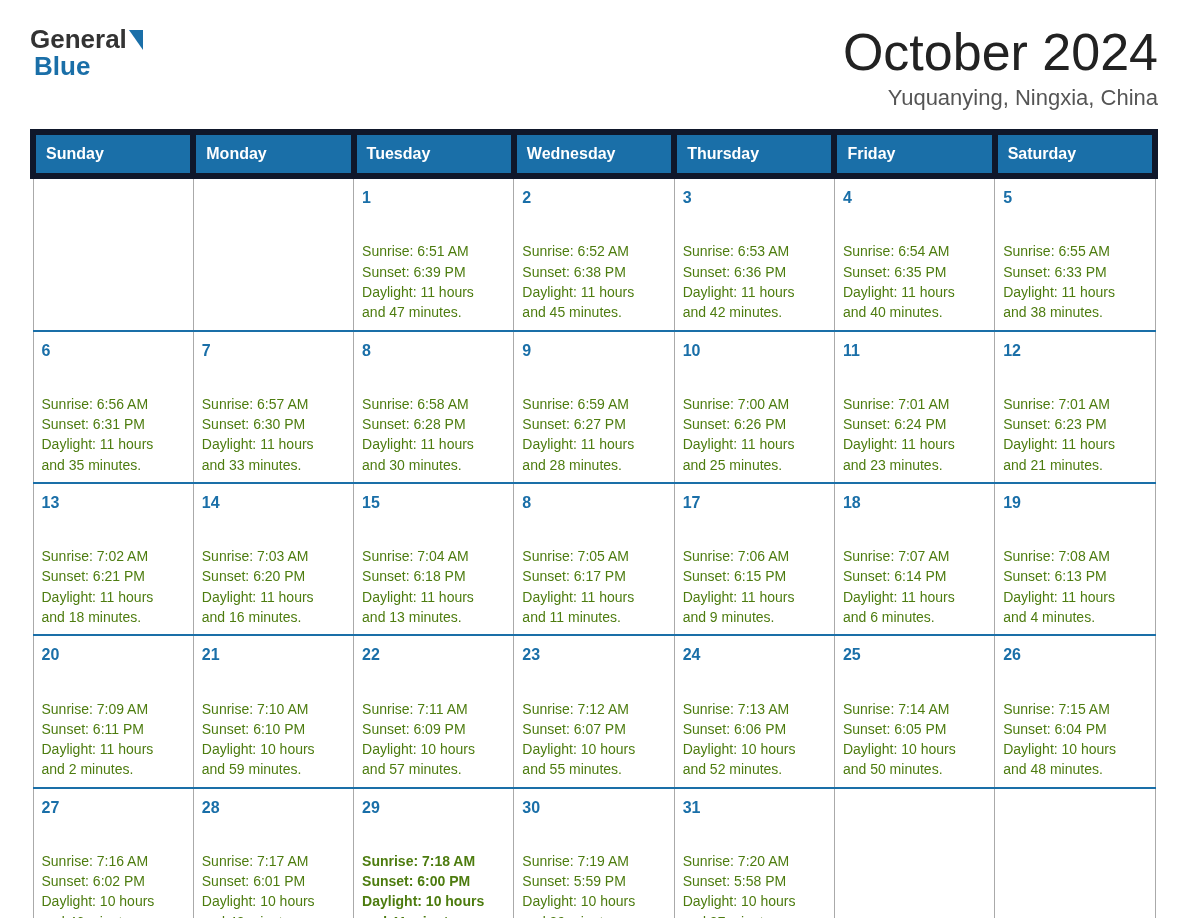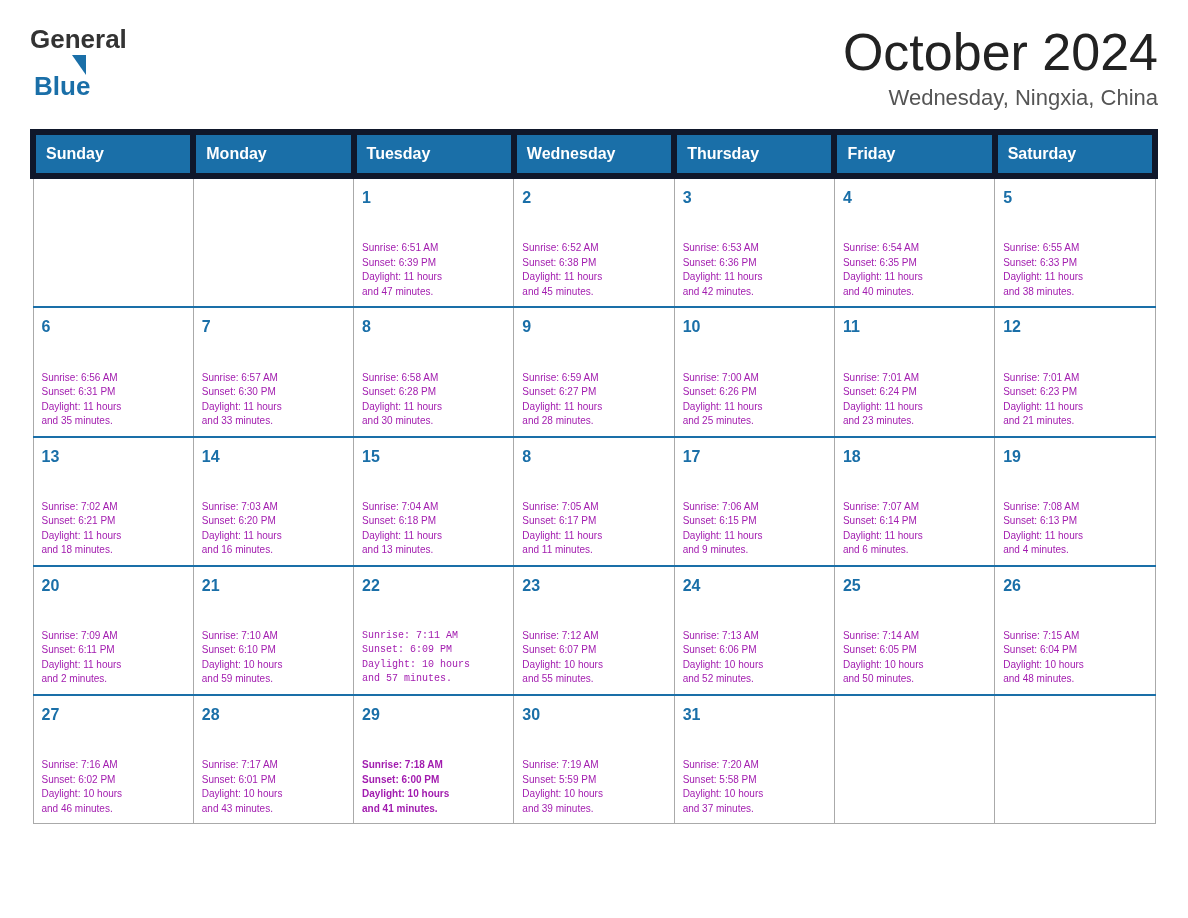--- a/index.html
+++ b/index.html
@@ -20,21 +20,20 @@
       display: flex;
       flex-direction: column;
       align-items: flex-start;
     }
     .logo-top {
       display: flex;
       align-items: center;
       font-size: 26px;
       font-weight: bold;
       color: #333;
-      flex-direction: column;
     }
     .logo-arrow {
       width: 0;
       height: 0;
       border-left: 14px solid transparent;
       border-right: 0px solid transparent;
       border-top: 20px solid #1a6fa8;
       display: inline-block;
       margin-left: 2px;
     }
@@ -84,22 +83,22 @@
       line-height: 1.45;
     }
     .day-num {
       font-size: 16px;
       font-weight: bold;
       color: #1a6fa8;
       display: block;
       margin-bottom: 3px;
     }
     .day-info {
-      color: #a21caf;
-      font-size: 10px;
+      color: #4d7c0f;
+      font-size: 14px;
       margin-top: 32px;
     }
     .calendar tbody tr td {
       border-top: 2px solid #1a6fa8;
     }
     .calendar tbody tr td + td {
       border-top: 2px solid #1a6fa8;
     }
     .calendar tbody tr:first-child td {
       border-top: 1px solid #aaa;
@@ -115,21 +114,21 @@
 <div class="header-row">
   <div class="logo">
     <div class="logo-top">
       <span>General</span>
       <span class="logo-arrow"></span>
     </div>
     <div class="logo-blue">Blue</div>
   </div>
   <div class="title-area">
     <div class="month-title">October 2024</div>
-    <div class="location">Wednesday, Ningxia, China</div>
+    <div class="location">Yuquanying, Ningxia, China</div>
   </div>
 </div>
 
 <table class="calendar">
   <thead>
     <tr>
     <th>Sunday</th>
         <th>Monday</th>
         <th>Tuesday</th>
         <th>Wednesday</th>
@@ -290,21 +289,21 @@
         </td>
         <td>
           <span class="day-num">21</span>
           <div class="day-info" style="white-space: pre-line;">Sunrise: 7:10 AM
 Sunset: 6:10 PM
 Daylight: 10 hours
 and 59 minutes.</div>
         </td>
         <td>
           <span class="day-num">22</span>
-          <div class="day-info" style="white-space: pre-line; font-family: Liberation Mono, monospace;">Sunrise: 7:11 AM
+          <div class="day-info" style="white-space: pre-line;">Sunrise: 7:11 AM
 Sunset: 6:09 PM
 Daylight: 10 hours
 and 57 minutes.</div>
         </td>
         <td>
           <span class="day-num">23</span>
           <div class="day-info" style="white-space: pre-line;">Sunrise: 7:12 AM
 Sunset: 6:07 PM
 Daylight: 10 hours
 and 55 minutes.</div>

